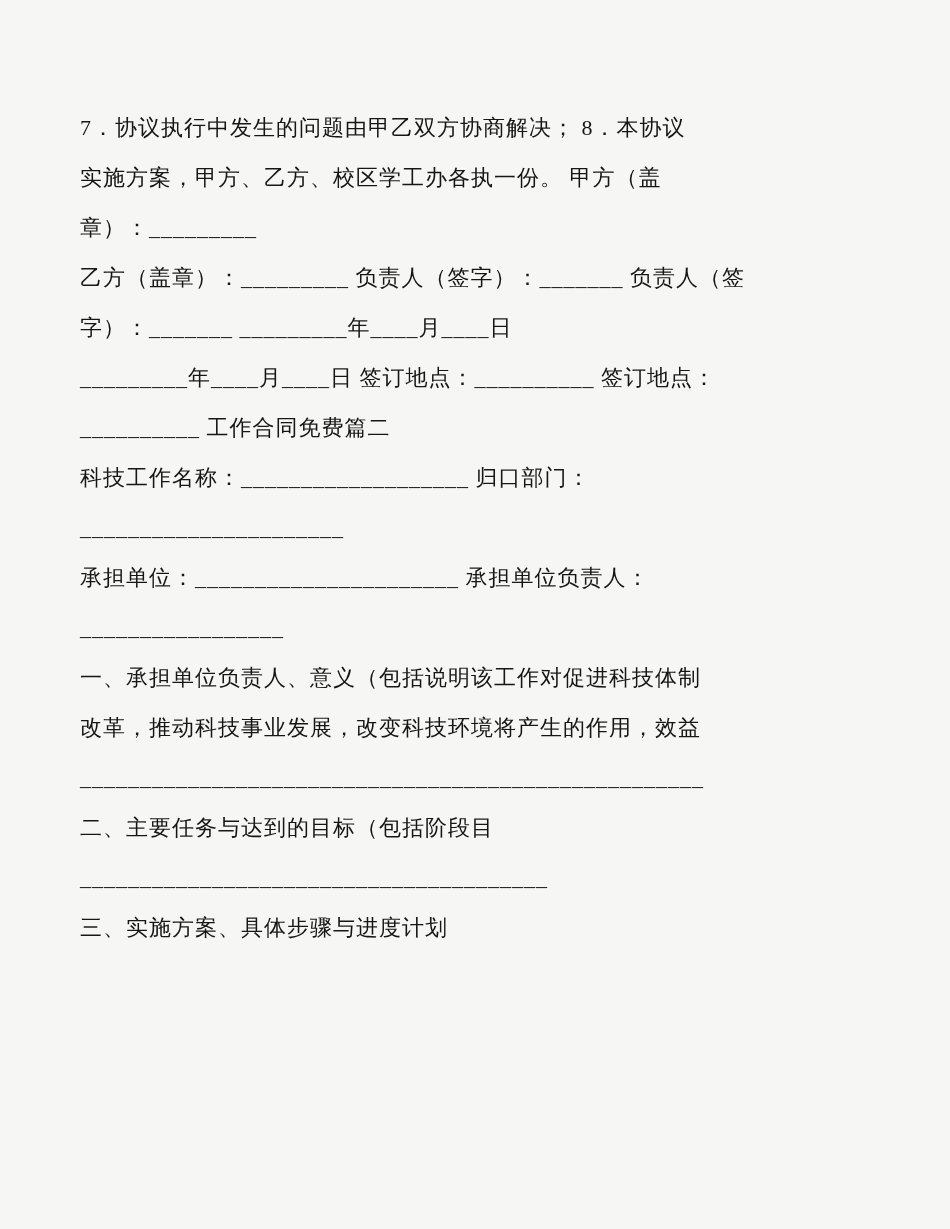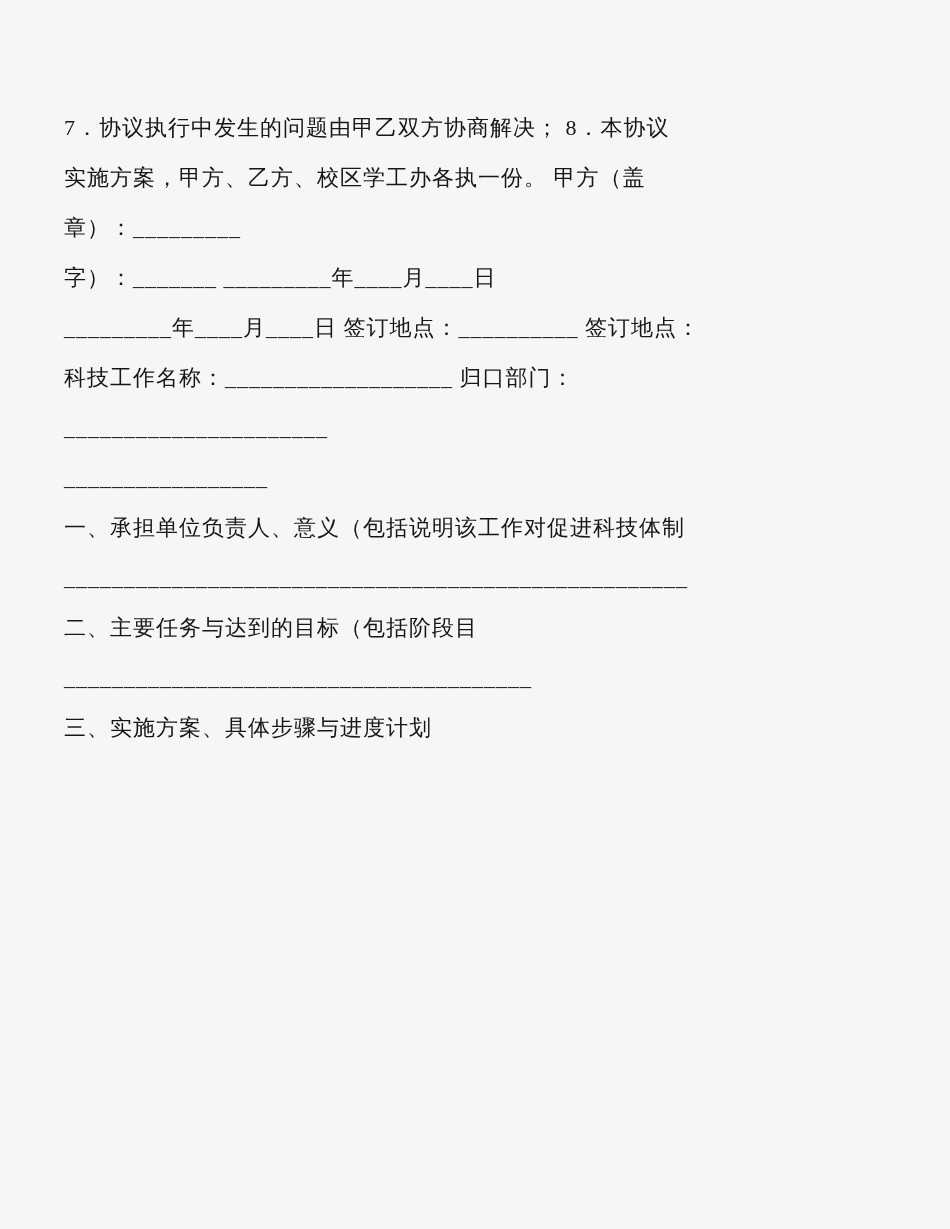--- a/index.html
+++ b/index.html
@@ -10,43 +10,47 @@
     width: 950px;
     height: 1229px;
     background: #f6f6f4;
     font-family: "Liberation Serif", "DejaVu Serif", serif;
     overflow: hidden;
   }
   .page {
     box-sizing: border-box;
     width: 950px;
     height: 1229px;
-    padding: 103px 130px 0 64px;
+    padding: 103px 130px 0 80px;
     background: #f6f6f4;
     color: #161616;
   }
   .line {
     margin: 0;
     font-size: 22px;
     line-height: 50px;
     letter-spacing: 1px;
     white-space: pre-wrap;
     color: #161616;
   }
 </style>
 </head>
 <body>
 
 <div class="page">
   <p class="line">7．协议执行中发生的问题由甲乙双方协商解决； 8．本协议</p>
   <p class="line">实施方案，甲方、乙方、校区学工办各执一份。 甲方（盖</p>
   <p class="line">章）：_________</p>
+  <p class="line">乙方（盖章）：_________ 负责人（签字）：_______ 负责人（签</p>
   <p class="line">字）：_______ _________年____月____日</p>
   <p class="line">_________年____月____日 签订地点：__________ 签订地点：</p>
+  <p class="line">__________ 工作合同免费篇二</p>
   <p class="line">科技工作名称：___________________ 归口部门：</p>
   <p class="line">______________________</p>
+  <p class="line">承担单位：______________________ 承担单位负责人：</p>
   <p class="line">_________________</p>
   <p class="line">一、承担单位负责人、意义（包括说明该工作对促进科技体制</p>
+  <p class="line">改革，推动科技事业发展，改变科技环境将产生的作用，效益</p>
   <p class="line">____________________________________________________</p>
   <p class="line">二、主要任务与达到的目标（包括阶段目</p>
   <p class="line">_______________________________________</p>
   <p class="line">三、实施方案、具体步骤与进度计划</p>
 </div>
 
 </body></html>

